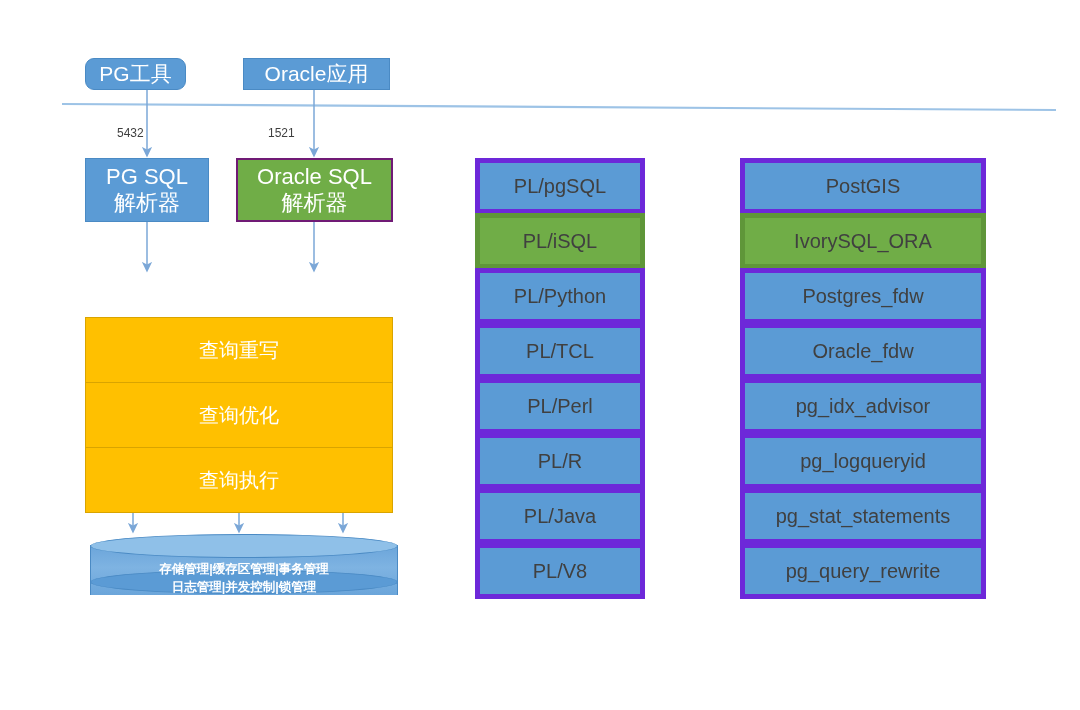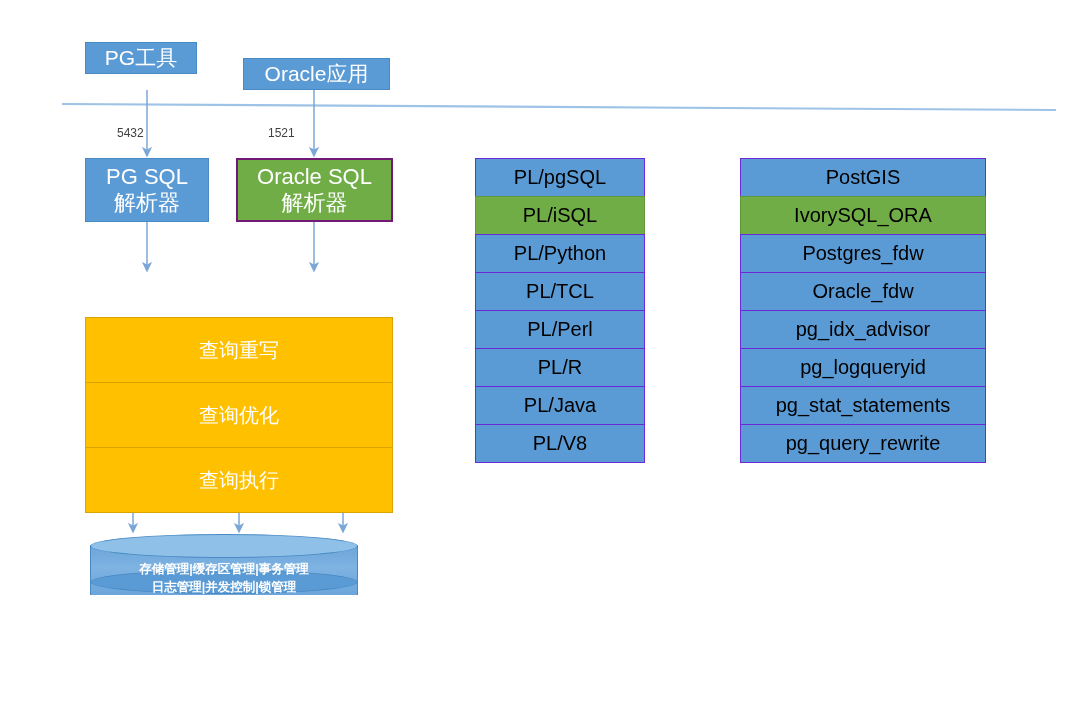--- a/index.html
+++ b/index.html
@@ -38,21 +38,21 @@
   .green {
     background: #70ad47;
     border: 2px solid #701a75;
   }
 
   
   .client-box {
     font-size: 21px;
     height: 32px;
   }
-  #pg-tool-box   { left: 85px;  top: 42px;  width: 112px; }
+  #pg-tool-box   { left: 85px;  top: 58px;  width: 101px; border-radius: 9px; }
   #oracle-app-box{ left: 243px; top: 58px;  width: 147px; }
 
   
   .parser-box {
     font-size: 22px;
     height: 64px;
   }
   #pg-parser-box     { left: 85px;  top: 158px; width: 124px; }
   #oracle-parser-box { left: 236px; top: 158px; width: 157px; }
 
@@ -77,21 +77,21 @@
     border: 1px solid #d9a400;
     margin-top: -1px;
   }
   .query-row:first-child { margin-top: 0; }
 
   
   #storage-cylinder {
     position: absolute;
     left: 90px;
     top: 534px;
-    width: 268px;
+    width: 308px;
     height: 72px;
   }
   .cyl-body {
     position: absolute;
     left: 0; top: 11px;
     width: 100%;
     height: 50px;
     background: linear-gradient(to bottom, #6ba5da 0%, #7eb3e2 45%, #6ba5da 100%);
     border-left: 1px solid #4a8ac4;
     border-right: 1px solid #4a8ac4;
@@ -134,28 +134,28 @@
   
   .column {
     position: absolute;
     box-sizing: border-box;
   }
   #plang-column     { left: 475px; top: 158px; width: 170px; }
   #extension-column { left: 740px; top: 158px; width: 246px; }
 
   .col-row {
     box-sizing: border-box;
-    height: 39px;
+    height: 56px;
     display: flex;
     align-items: center;
     justify-content: center;
     font-size: 20px;
-    color: #000000;
+    color: #404040;
     background: #5b9bd5;
-    border: 1px solid #6d28d9;
+    border: 5px solid #6d28d9;
     margin-top: -1px;
   }
   .col-row:first-child { margin-top: 0; }
   .col-row.is-green {
     background: #70ad47;
     border-color: #5f9639;
     text-align: right;
   }
 
   

